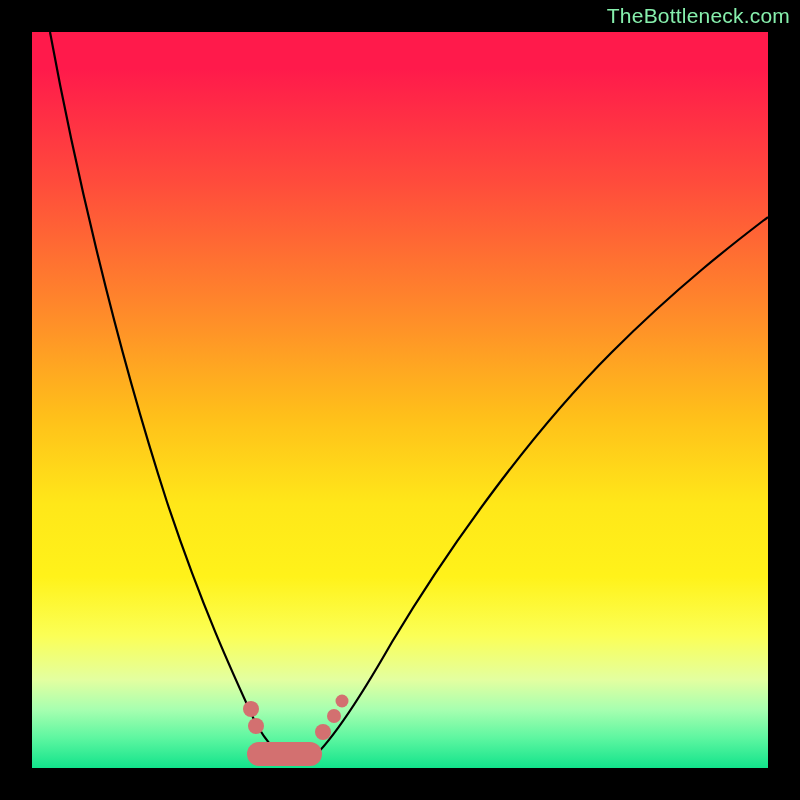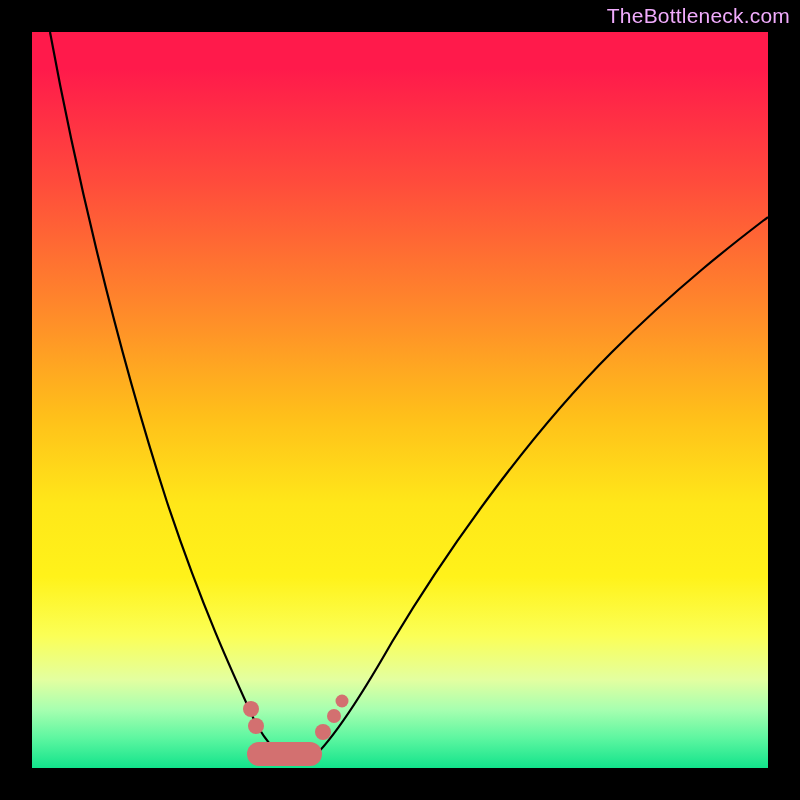--- a/index.html
+++ b/index.html
@@ -66,21 +66,21 @@
     stroke: none;
   }
   .rounded-bar {
     fill: #d37070;
     stroke: none;
   }
   .watermark {
     position: absolute;
     top: 4px;
     right: 10px;
-    color: #f0abfc;
+    color: #86efac;
     font-size: 21px;
     letter-spacing: 0.2px;
     font-weight: 500;
     user-select: none;
   }
 </style>
 </head>
 <body>
 
 <div class="frame">

